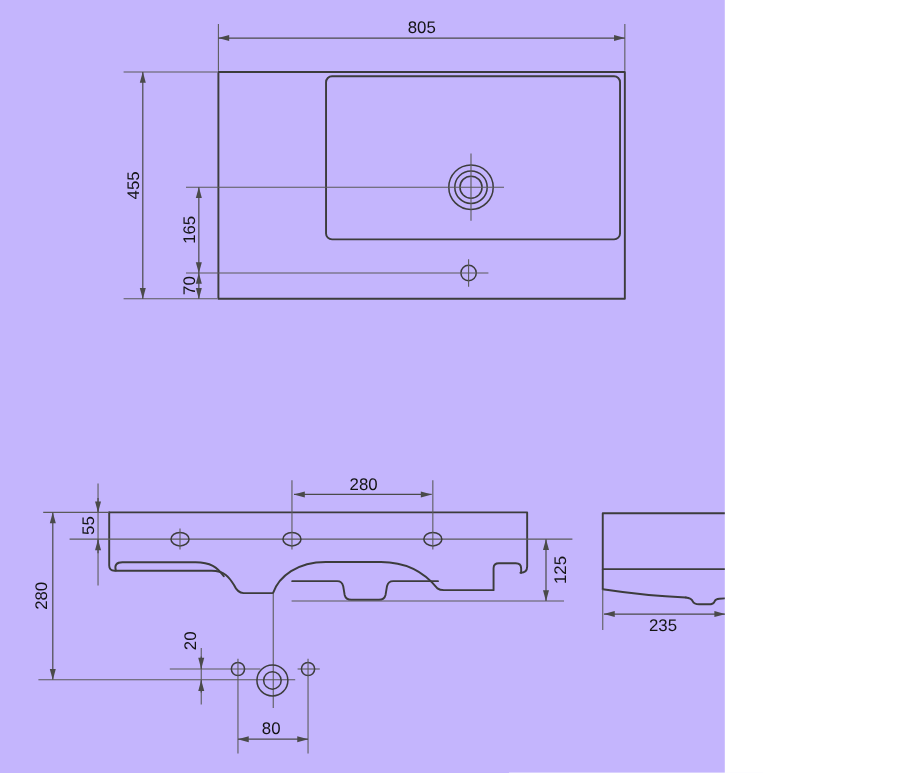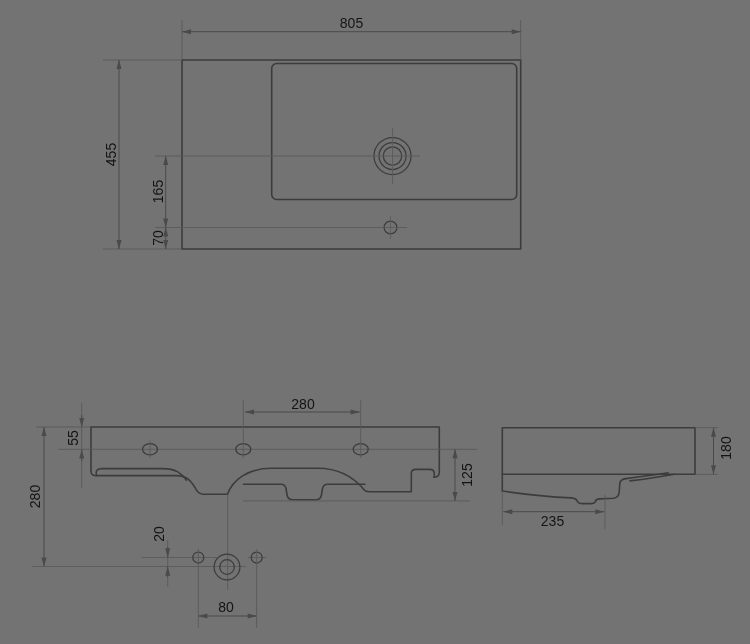--- a/index.html
+++ b/index.html
@@ -1,16 +1,16 @@
 <!DOCTYPE html>
 <html><head>
 <meta charset="utf-8">
 <style>
   html,body{margin:0;padding:0;background:#ffffff;}
-  .sheet{position:relative;width:750px;height:644px;background:#737373;overflow:hidden;
+  .sheet{position:relative;width:604px;height:644px;background:#c4b5fd;overflow:hidden;
          font-family:"Liberation Sans", sans-serif;}
   svg{display:block}
   .thick{fill:none;stroke:#3c3c3c;stroke-width:1.6;stroke-linejoin:round;stroke-linecap:round;}
   .med{fill:none;stroke:#3c3c3c;stroke-width:1.25;}
   .thin{fill:none;stroke:#5a5a5a;stroke-width:0.9;stroke-linecap:butt;}
   .dim{fill:none;stroke:#4a4a4a;stroke-width:1;}
   .lbl{font-family:"Liberation Sans", sans-serif;font-size:14px;fill:#141414;}
 </style>
 </head>
 <body>

